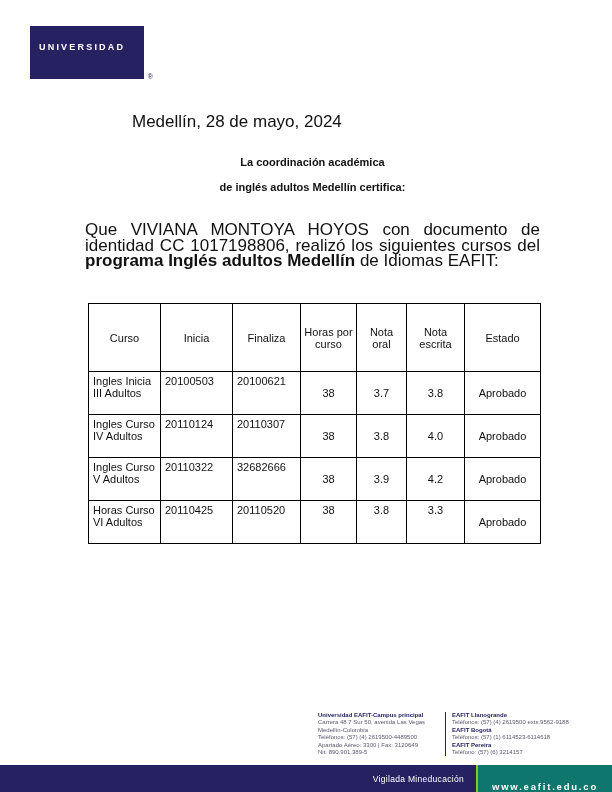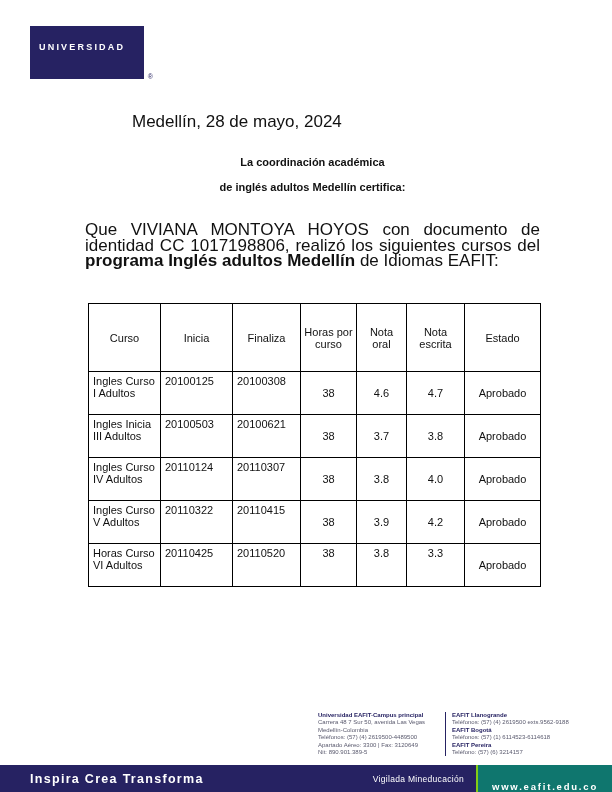--- a/index.html
+++ b/index.html
@@ -87,50 +87,41 @@
         <th class="col-inicia">Inicia</th>
         <th class="col-fin">Finaliza</th>
         <th class="col-horas">Horas por curso</th>
         <th class="col-oral">Nota oral</th>
         <th class="col-escr">Nota escrita</th>
         <th class="col-estado">Estado</th>
       </tr>
   </thead>
   <tbody>
       <tr>
-        <td class="col-curso">Ingles Curso I Adultos</td>
-        <td class="col-inicia">20100125</td>
-        <td class="col-fin">20100308</td>
-        <td class="col-horas">38</td>
-        <td class="col-oral">4.6</td>
-        <td class="col-escr">4.7</td>
-        <td class="col-estado">Aprobado</td>
-      </tr>
-      <tr>
         <td class="col-curso">Ingles Inicia III Adultos</td>
         <td class="col-inicia">20100503</td>
         <td class="col-fin">20100621</td>
         <td class="col-horas">38</td>
         <td class="col-oral">3.7</td>
         <td class="col-escr">3.8</td>
         <td class="col-estado">Aprobado</td>
       </tr>
       <tr>
         <td class="col-curso">Ingles Curso IV Adultos</td>
         <td class="col-inicia">20110124</td>
         <td class="col-fin">20110307</td>
         <td class="col-horas">38</td>
         <td class="col-oral">3.8</td>
         <td class="col-escr">4.0</td>
         <td class="col-estado">Aprobado</td>
       </tr>
       <tr>
         <td class="col-curso">Ingles Curso V Adultos</td>
         <td class="col-inicia">20110322</td>
-        <td class="col-fin">20110415</td>
+        <td class="col-fin">32682666</td>
         <td class="col-horas">38</td>
         <td class="col-oral">3.9</td>
         <td class="col-escr">4.2</td>
         <td class="col-estado">Aprobado</td>
       </tr>
       <tr>
         <td class="col-curso">Horas Curso VI Adultos</td>
         <td class="col-inicia">20110425</td>
         <td class="col-fin">20110520</td>
         <td class="col-horas">38</td>
@@ -154,19 +145,18 @@
       <div class="footer-line bold">EAFIT Llanogrande</div>
       <div class="footer-line">Teléfonos: (57) (4) 2619500 exts.9562-9188</div>
       <div class="footer-line bold">EAFIT Bogotá</div>
       <div class="footer-line">Teléfonos: (57) (1) 6114523-6114618</div>
       <div class="footer-line bold">EAFIT Pereira</div>
       <div class="footer-line">Teléfono: (57) (6) 3214157</div>
     </div>
 </div>
 
 <div class="bottom-bar">
-  <span class="slogan">Inspira Crea Transforma</span>
   <span class="bar-spacer"></span>
   <span class="vigilada">Vigilada Mineducación</span>
   <span class="website-box">
     <span class="website">www.eafit.edu.co</span>
   </span>
 </div>
 
 </body></html>

